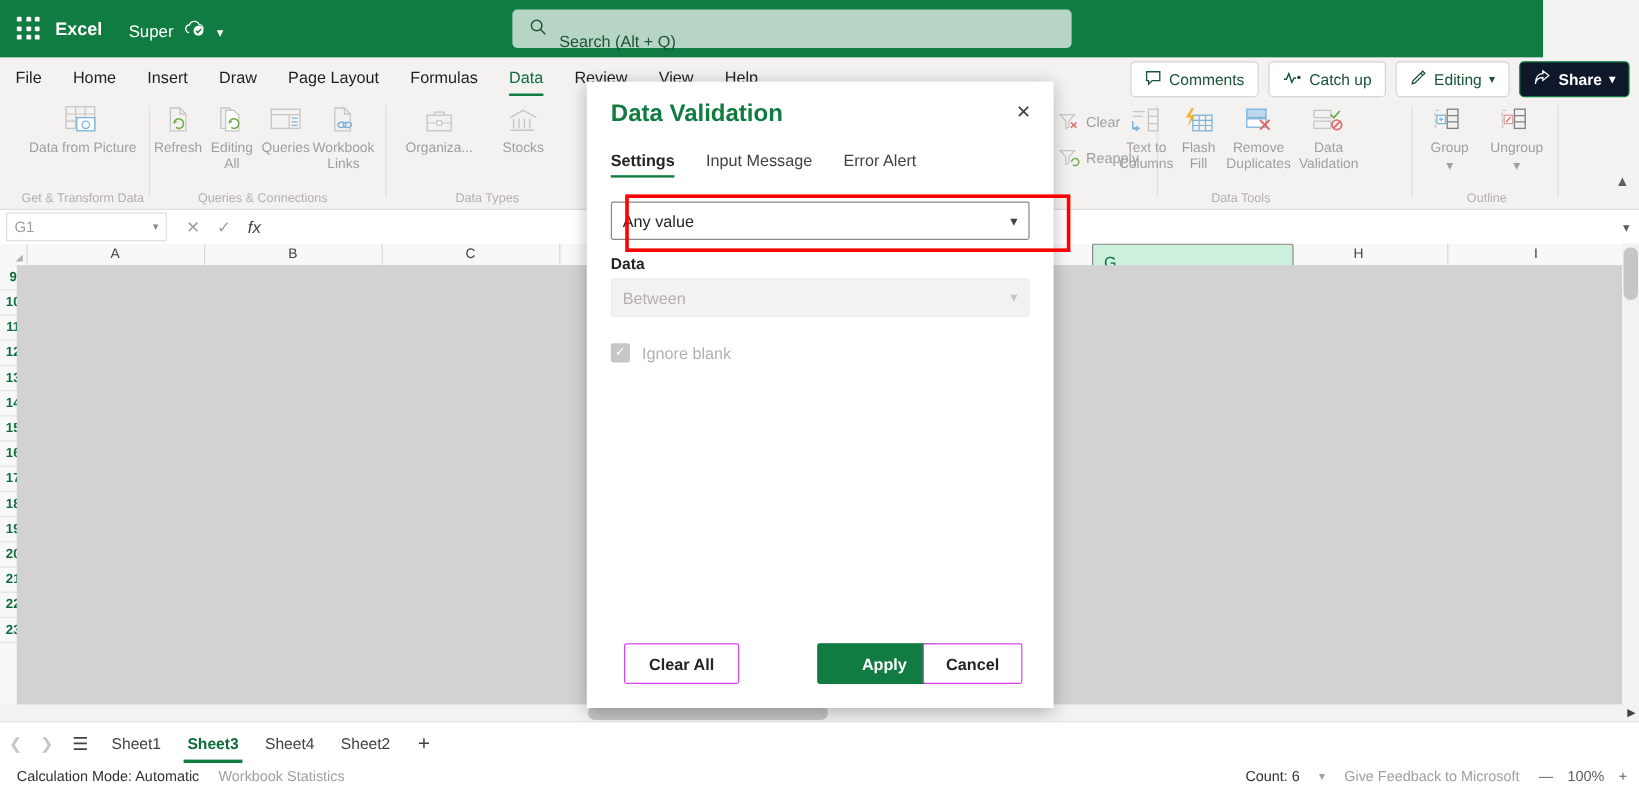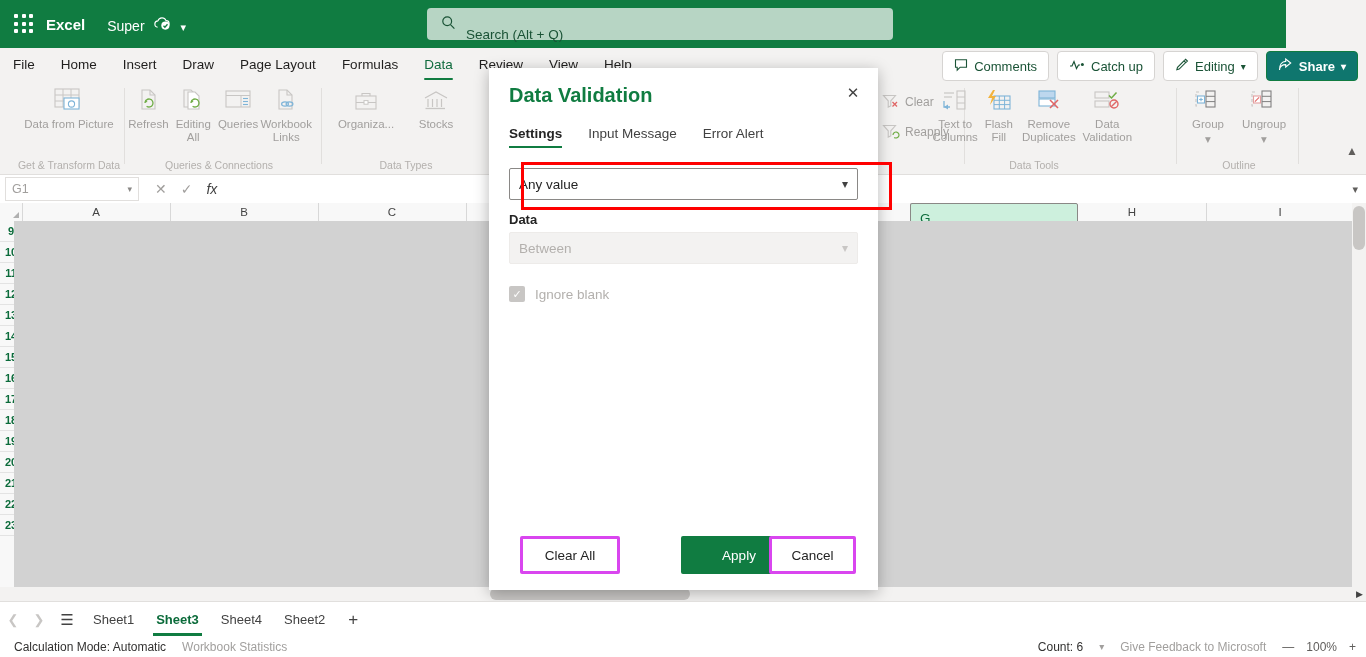--- a/index.html
+++ b/index.html
@@ -37,21 +37,21 @@
     background:#f3f2f1;display:flex;align-items:center;
   }
   .rtab{padding:0 13px;height:34px;line-height:34px;font-size:13.5px;color:#201f1e;cursor:pointer;position:relative;}
   .rtab.active{color:#0f6b3d;font-weight:normal;}
   .rtab.active::after{content:"";position:absolute;left:13px;right:13px;bottom:2px;height:2.5px;background:#107c41;border-radius:2px;}
   .tab-right{position:absolute;right:8px;top:3px;display:flex;align-items:center;gap:8px;}
   .hbtn{
     height:28px;border:1px solid #d6d4d2;background:#fff;border-radius:4px;
     display:flex;align-items:center;gap:6px;padding:0 11px;font-size:13px;color:#1a5336;cursor:pointer;
   }
-  .hbtn.share{background:#0f766e;border-color:#107c41;color:#fff;font-weight:bold;}
+  .hbtn.share{background:#0f172a;border-color:#107c41;color:#fff;font-weight:bold;}
 
   
   .ribbon{
     position:absolute;left:0;top:82px;width:1366px;height:92px;
     background:#f3f2f1;border-bottom:1px solid #e1dfdd;
   }
   .rgroup{position:absolute;top:0;height:92px;}
   .rgroup .items{display:flex;height:66px;align-items:flex-start;padding-top:4px;}
   .ritem{width:56px;display:flex;flex-direction:column;align-items:center;cursor:default;}
   .ritem .ico{height:30px;display:flex;align-items:center;justify-content:center;}
@@ -106,22 +106,22 @@
   .sel.disabled{background:#f3f2f1;border-color:#edebe9;color:#b3b0ad;cursor:default;}
   .sel .cv{font-size:12px;color:#424242;}
   .sel.disabled .cv{color:#c8c6c4;}
   .hl-ring{position:absolute;left:12px;top:-6px;width:365px;height:42px;border:3px solid #ff0000;pointer-events:none;}
   .cbrow{display:flex;align-items:center;gap:10px;margin:22px 0 0 20px;}
   .cbox{width:16px;height:16px;background:#c8c6c4;border-radius:2px;display:flex;align-items:center;justify-content:center;}
   .cbox span{color:#fff;font-size:11px;line-height:1;}
   .cblabel{font-size:13.5px;color:#b3b0ad;}
   .dlg-foot{position:absolute;left:0;bottom:22px;width:389px;height:32px;}
   .dbtn{
-    position:absolute;height:32px;border:3px solid #d946ef;background:#fff;border-radius:2px;
-    font-size:13.5px;color:#242424;font-weight:normal;display:flex;align-items:center;justify-content:center;cursor:pointer;
+    position:absolute;height:32px;border:1px solid #d946ef;background:#fff;border-radius:2px;
+    font-size:13.5px;color:#242424;font-weight:bold;display:flex;align-items:center;justify-content:center;cursor:pointer;
   }
   .dbtn.primary{background:#107c41;border-color:#107c41;color:#fff;}
 
   
   .sheetbar{position:absolute;left:0;top:601px;width:1366px;height:35px;background:#fff;border-top:1px solid #e1dfdd;display:flex;align-items:center;}
   .navarrow{width:26px;text-align:center;color:#c8c6c4;font-size:13px;cursor:pointer;}
   .allsheets{width:30px;text-align:center;color:#424242;font-size:15px;cursor:pointer;}
   .stab{padding:0 11px;height:34px;line-height:34px;font-size:13px;color:#424242;cursor:pointer;position:relative;}
   .stab.active{font-weight:bold;color:#0b6b3a;}
   .stab.active::after{content:"";position:absolute;left:8px;right:8px;bottom:1px;height:2.5px;background:#107c41;}

